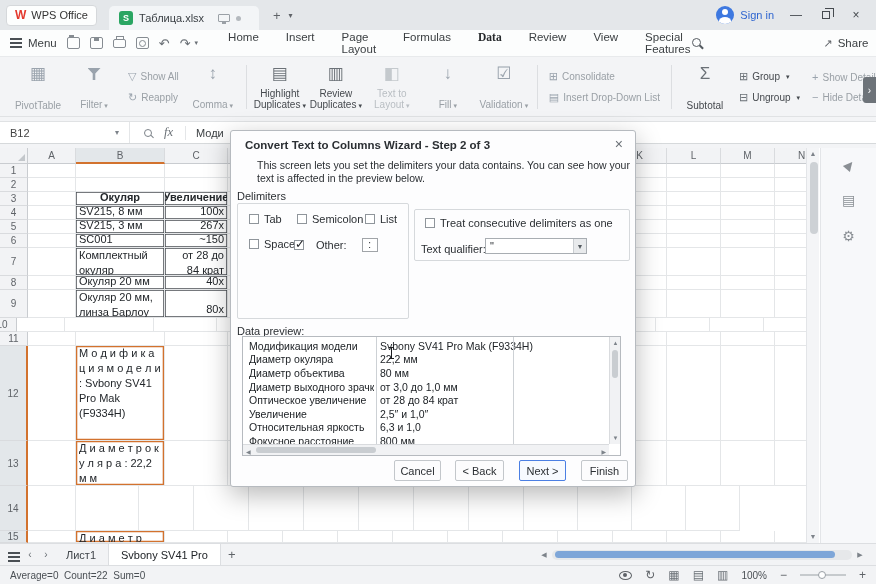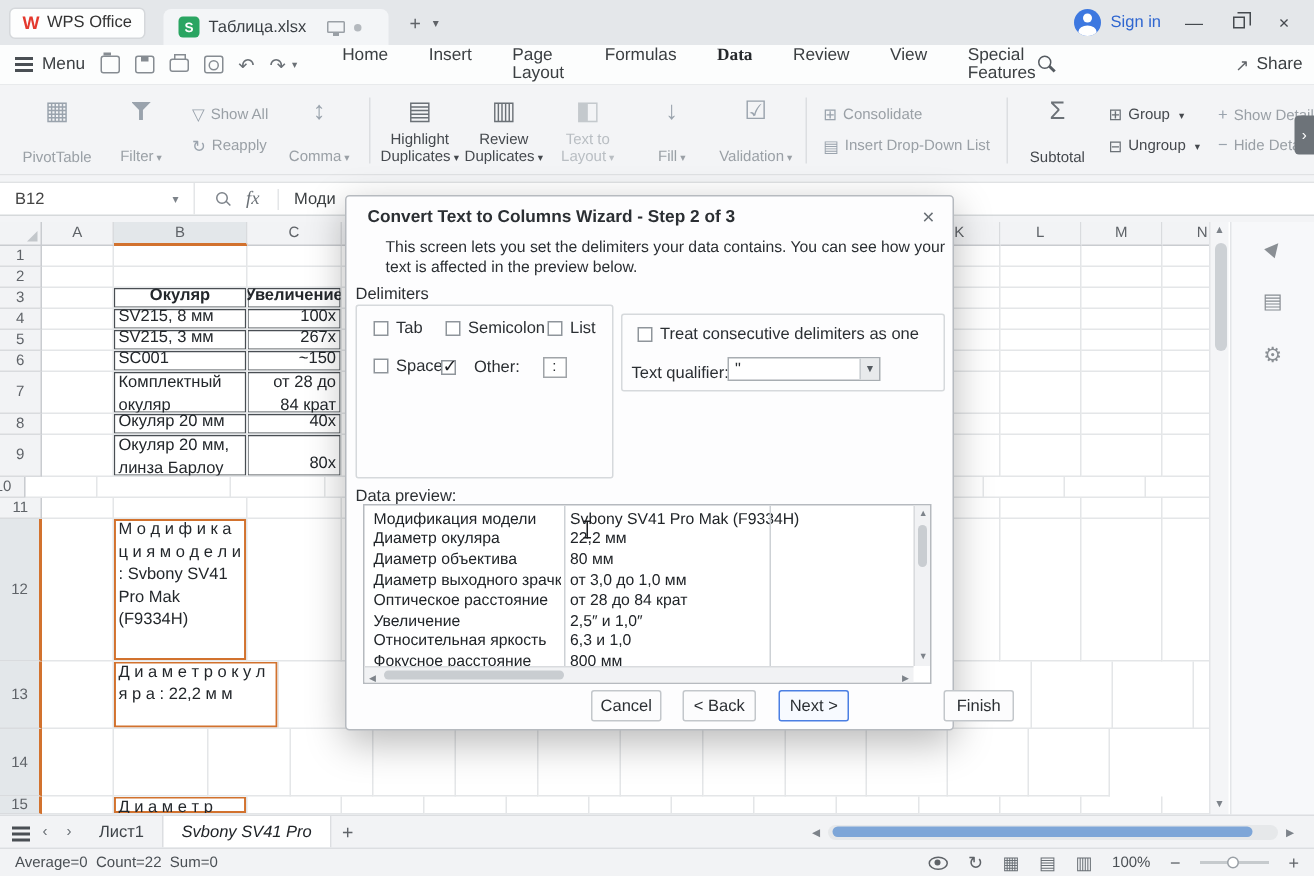--- a/index.html
+++ b/index.html
@@ -130,31 +130,31 @@
   .pv-div { position:absolute; top:0; bottom:11px; width:1px; background:#cdd1d5; }
   .pv-vscroll { position:absolute; right:0; top:0; bottom:11px; width:11px; background:#f1f2f4; border-left:1px solid #d9dbde; }
   .pv-vthumb { position:absolute; left:2px; top:13px; width:6px; height:28px; background:#c9cdd1; border-radius:3px; }
   .pv-hscroll { position:absolute; left:0; right:11px; bottom:0; height:11px; background:#f1f2f4; border-top:1px solid #d9dbde; }
   .pv-hthumb { position:absolute; left:13px; top:2px; width:120px; height:6px; background:#c9cdd1; border-radius:3px; }
   .pv-sb-arrow { position:absolute; font-size:6px; color:#7d838a; }
   .dlg-btn { position:absolute; top:329px; height:21px; background:#fcfcfd; border:1px solid #c3c7cb; border-radius:2px; font-size:11px; color:#2b2f33; display:flex; align-items:center; justify-content:center; }
   .btn-cancel { left:163px; width:47px; }
   .btn-back { left:224px; width:49px; }
   .btn-next { left:288px; width:47px; border:1.5px solid #4b7fe3; background:#f7faff; }
-  .btn-finish { left:350px; width:47px;margin-left:48px; }
+  .btn-finish { left:350px; width:47px; }
 
   .cursor-ibeam { position:absolute; left:388px; top:347px; z-index:30; width:7px; height:13px; }
   .cursor-ibeam::before { content:""; position:absolute; left:3px; top:1px; bottom:1px; width:1.4px; background:#1c1e21; }
   .cursor-ibeam::after { content:""; position:absolute; left:1px; right:1px; top:0; height:1.4px; background:#1c1e21; box-shadow:0 11px 0 #1c1e21; }
 
   
   .tabbar { position:absolute; top:543px; height:22px; left:0; right:0; background:#f2f3f5; border-top:1px solid #dcdee1; display:flex; align-items:center; font-size:11px; color:#3c4043; padding-left:6px; z-index:5; }
   .tb-nav { width:16px; text-align:center; font-size:10px; color:#6a7076; }
   .sheet-tab { padding:0 12px; height:100%; display:flex; align-items:center; color:#3f4449; }
-  .sheet-tab.active { background:#fff; border-left:1px solid #dcdee1; border-right:1px solid #dcdee1; color:#202428;font-style:italic; }
+  .sheet-tab.active { background:#fff; border-left:1px solid #dcdee1; border-right:1px solid #dcdee1; color:#202428; }
   .add-sheet { width:22px; text-align:center; font-size:13px; color:#5f6368; }
   .hscroll { margin-left:auto; display:flex; align-items:center; margin-right:10px; gap:2px; }
   .hs-arrow { font-size:7px; color:#7d838a; width:12px; text-align:center; }
   .hs-track { width:300px; height:10px; background:#e6e8ea; border-radius:5px; position:relative; }
   .hs-thumb { position:absolute; left:3px; top:1.5px; width:280px; height:7px; background:#7ea6d8; border-radius:4px; }
 
   
   .statusbar { position:absolute; top:565px; height:19px; left:0; right:0; background:#f2f3f5; border-top:1px solid #dcdee1; display:flex; align-items:center; padding:0 10px; font-size:10px; color:#4a4f54; z-index:5; }
   .stats { white-space:pre; }
   .sb-right { margin-left:auto; display:flex; align-items:center; gap:13px; }
@@ -542,21 +542,21 @@
           <div class="g-cell" style="width: 55px;"></div>
           <div class="g-cell" style="width: 55px;"></div>
           <div class="g-cell" style="width: 54px;"></div>
           <div class="g-cell" style="width: 54px;"></div>
           <div class="g-cell" style="width: 54px;"></div>
           <div class="g-cell" style="width: 54px;"></div>
         </div>
         <div class="g-row" style="height: 45px;">
           <div class="g-rh sel">13</div>
           <div class="g-cell" style="width: 48px;"></div>
-          <div class="g-cell wrapc selcell" style="width: 110px;">Д и а м е т р  о к у л я р а : 22,2 м м</div>
+          <div class="g-cell wrapc selcell" style="width: 89px;">Д и а м е т р  о к у л я р а : 22,2 м м</div>
           <div class="g-cell" style="width: 63px;"></div>
           <div class="g-cell" style="width: 55px;"></div>
           <div class="g-cell" style="width: 55px;"></div>
           <div class="g-cell" style="width: 55px;"></div>
           <div class="g-cell" style="width: 55px;"></div>
           <div class="g-cell" style="width: 55px;"></div>
           <div class="g-cell" style="width: 55px;"></div>
           <div class="g-cell" style="width: 55px;"></div>
           <div class="g-cell" style="width: 54px;"></div>
           <div class="g-cell" style="width: 54px;"></div>
@@ -664,21 +664,21 @@
           </div>
           <div class="pv-row">
             <span class="pv-left">Диаметр объектива</span>
             <span class="pv-right">80 мм</span>
           </div>
           <div class="pv-row">
             <span class="pv-left">Диаметр выходного зрачка</span>
             <span class="pv-right">от 3,0 до 1,0 мм</span>
           </div>
           <div class="pv-row">
-            <span class="pv-left">Оптическое расстояние</span>
+            <span class="pv-left">Оптическое увеличение</span>
             <span class="pv-right">от 28 до 84 крат</span>
           </div>
           <div class="pv-row">
             <span class="pv-left">Увеличение</span>
             <span class="pv-right">2,5″ и 1,0″</span>
           </div>
           <div class="pv-row">
             <span class="pv-left">Относительная яркость</span>
             <span class="pv-right">6,3 и 1,0</span>
           </div>

